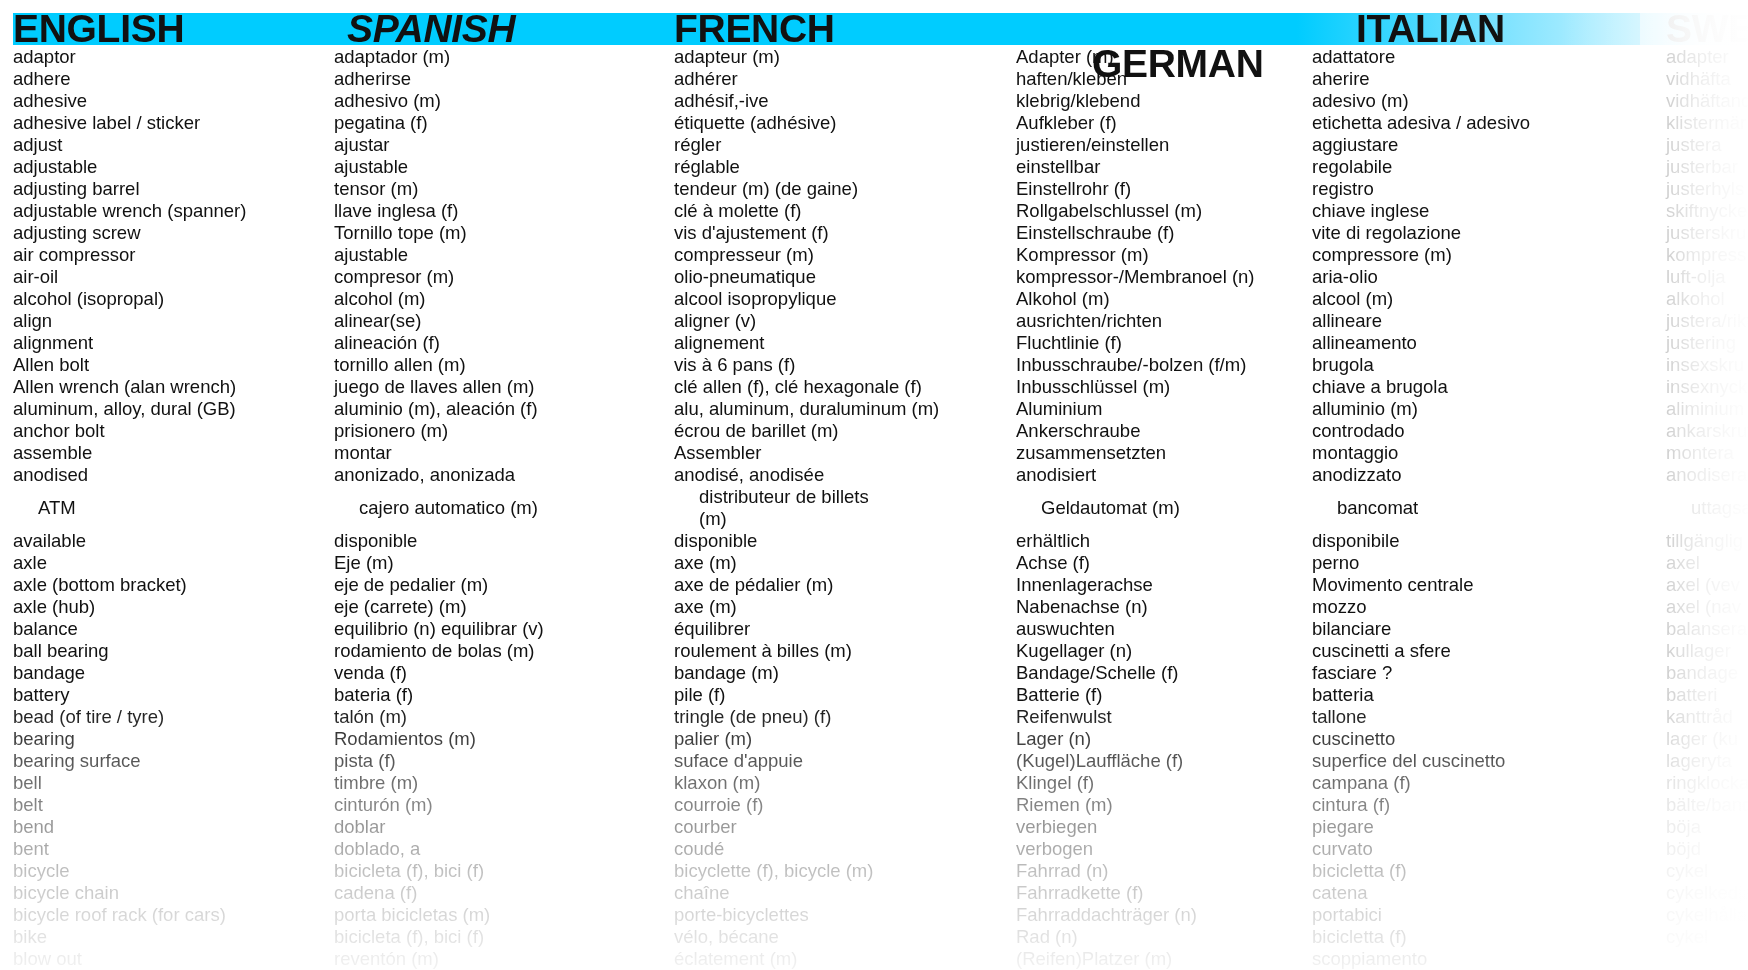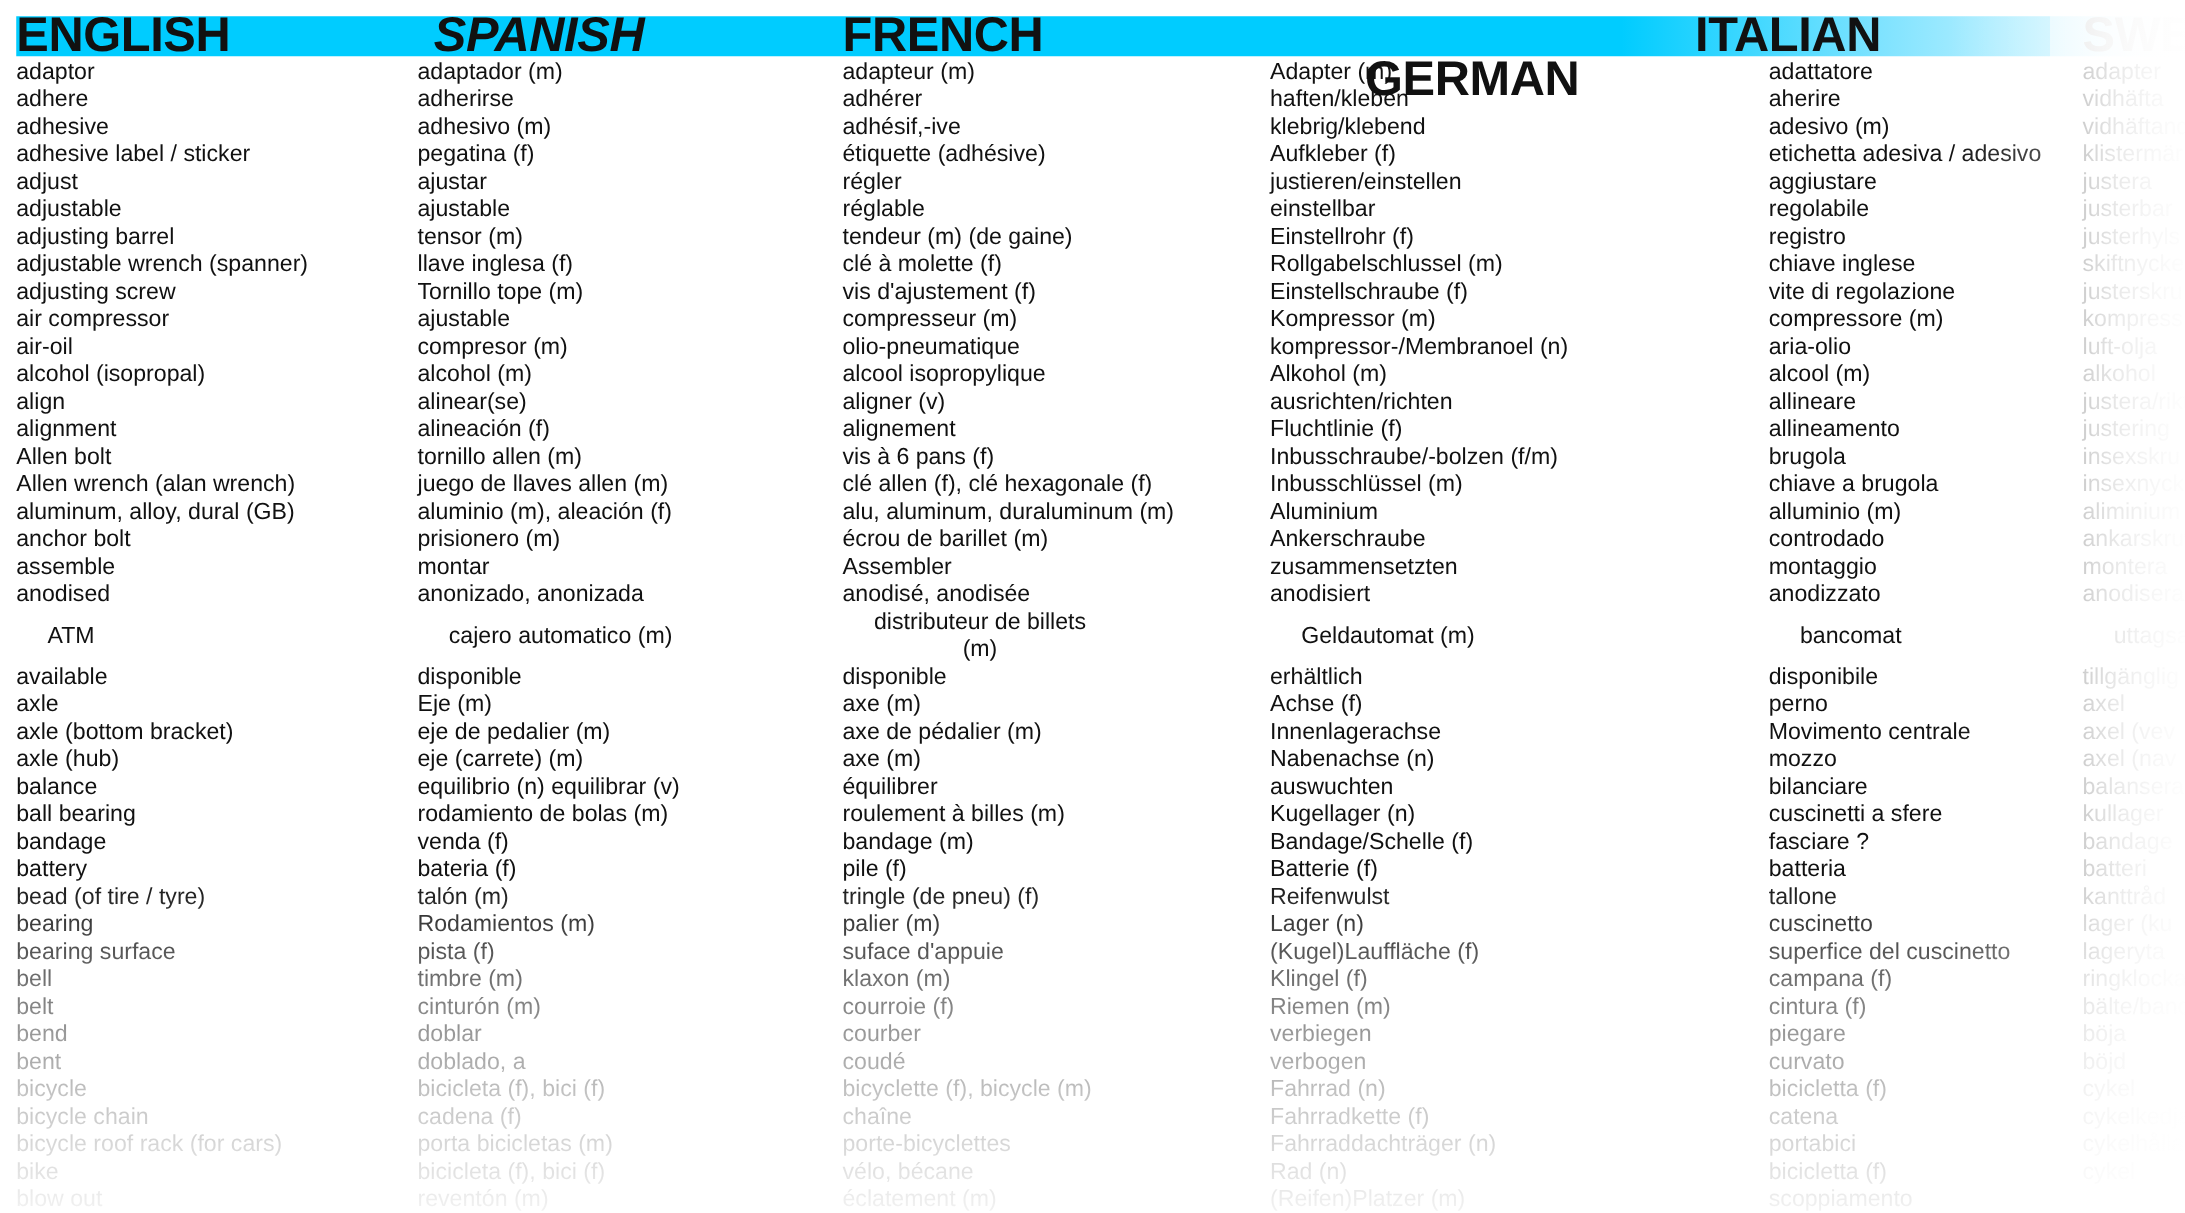--- a/index.html
+++ b/index.html
@@ -8,23 +8,23 @@
   .sheet { position:absolute; left:0; top:0; width:1748px; height:970px; }
   .header-band { position:absolute; left:13px; top:13px; width:1735px; height:32px;
                  background:linear-gradient(to right, #00ccff 0%, #00ccff 74%, #7fe3ff 86%, #ffffff 100%); }
   .hcell { position:absolute; top:12px; font-weight:bold; font-size:39px; line-height:34px;
            color:#111; letter-spacing:-0.3px; white-space:nowrap; }
   .table { position:absolute; left:0; top:46px; width:1410px; }
   .row { position:relative; height:22px; }
   .row.tall { height:44px;margin-left:25px; }
   .cell { position:absolute; top:0; font-size:18.5px; line-height:22px; white-space:nowrap; color:#111; }
   .row.tall .cell { top:11px; }
-  .row.tall .cell.wrap { top:0; white-space:normal; width:170px;text-align:center; }
+  .row.tall .cell.wrap { top:0; white-space:normal; width:170px; }
   .c0 { left:13px; } .c1 { left:334px; } .c2 { left:674px; }
-  .c3 { left:1016px; } .c4 { left:1415px; } .c5 { left:1666px; }
+  .c3 { left:1016px; } .c4 { left:1312px; } .c5 { left:1666px; }
   .h0 { left:13px; } .h1 { left:347px;font-style:italic; } .h2 { left:674px; }
   .h3 { left:1092px;margin-top:35px; } .h4 { left:1356px; } .h5 { left:1666px; }
   
   .fade-right { position:absolute; top:0; left:1560px; width:188px; height:970px;
                 background:linear-gradient(to right, rgba(255,255,255,0) 0%, rgba(255,255,255,0.35) 55%, rgba(255,255,255,0.85) 100%);
                 pointer-events:none; }
   .fade-far { position:absolute; top:0; left:1640px; width:108px; height:970px;
               background:linear-gradient(to right, rgba(255,255,255,0.55) 0%, rgba(255,255,255,0.8) 50%, rgba(255,255,255,0.96) 100%);
               pointer-events:none; }
   .fade-bottom { position:absolute; left:0; top:700px; width:1748px; height:270px;

